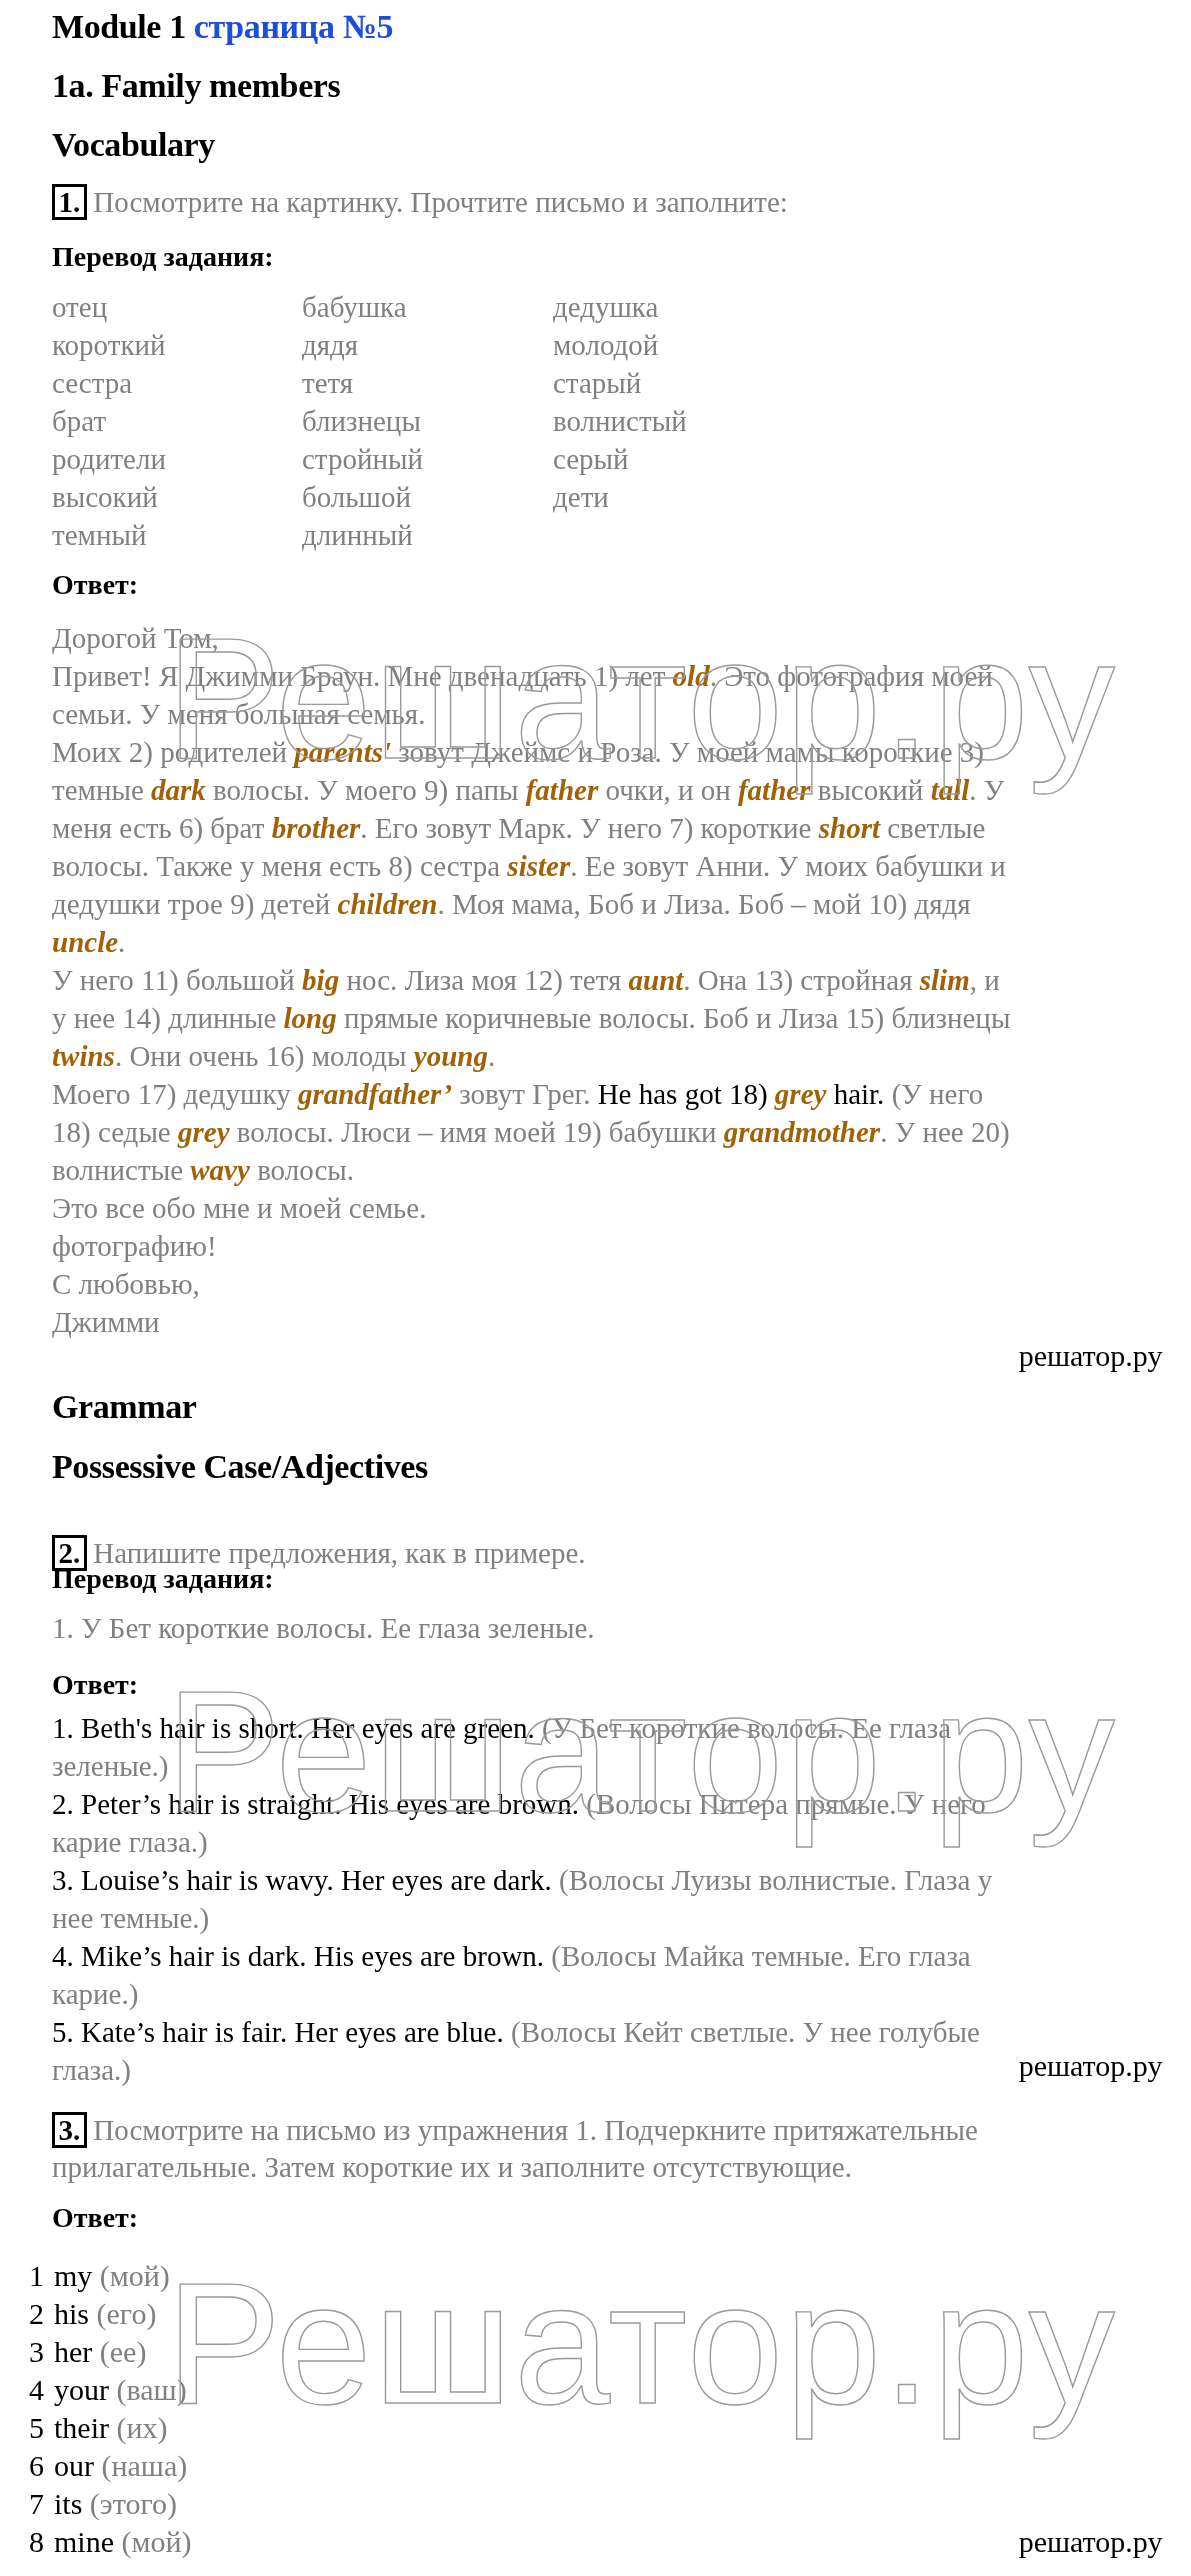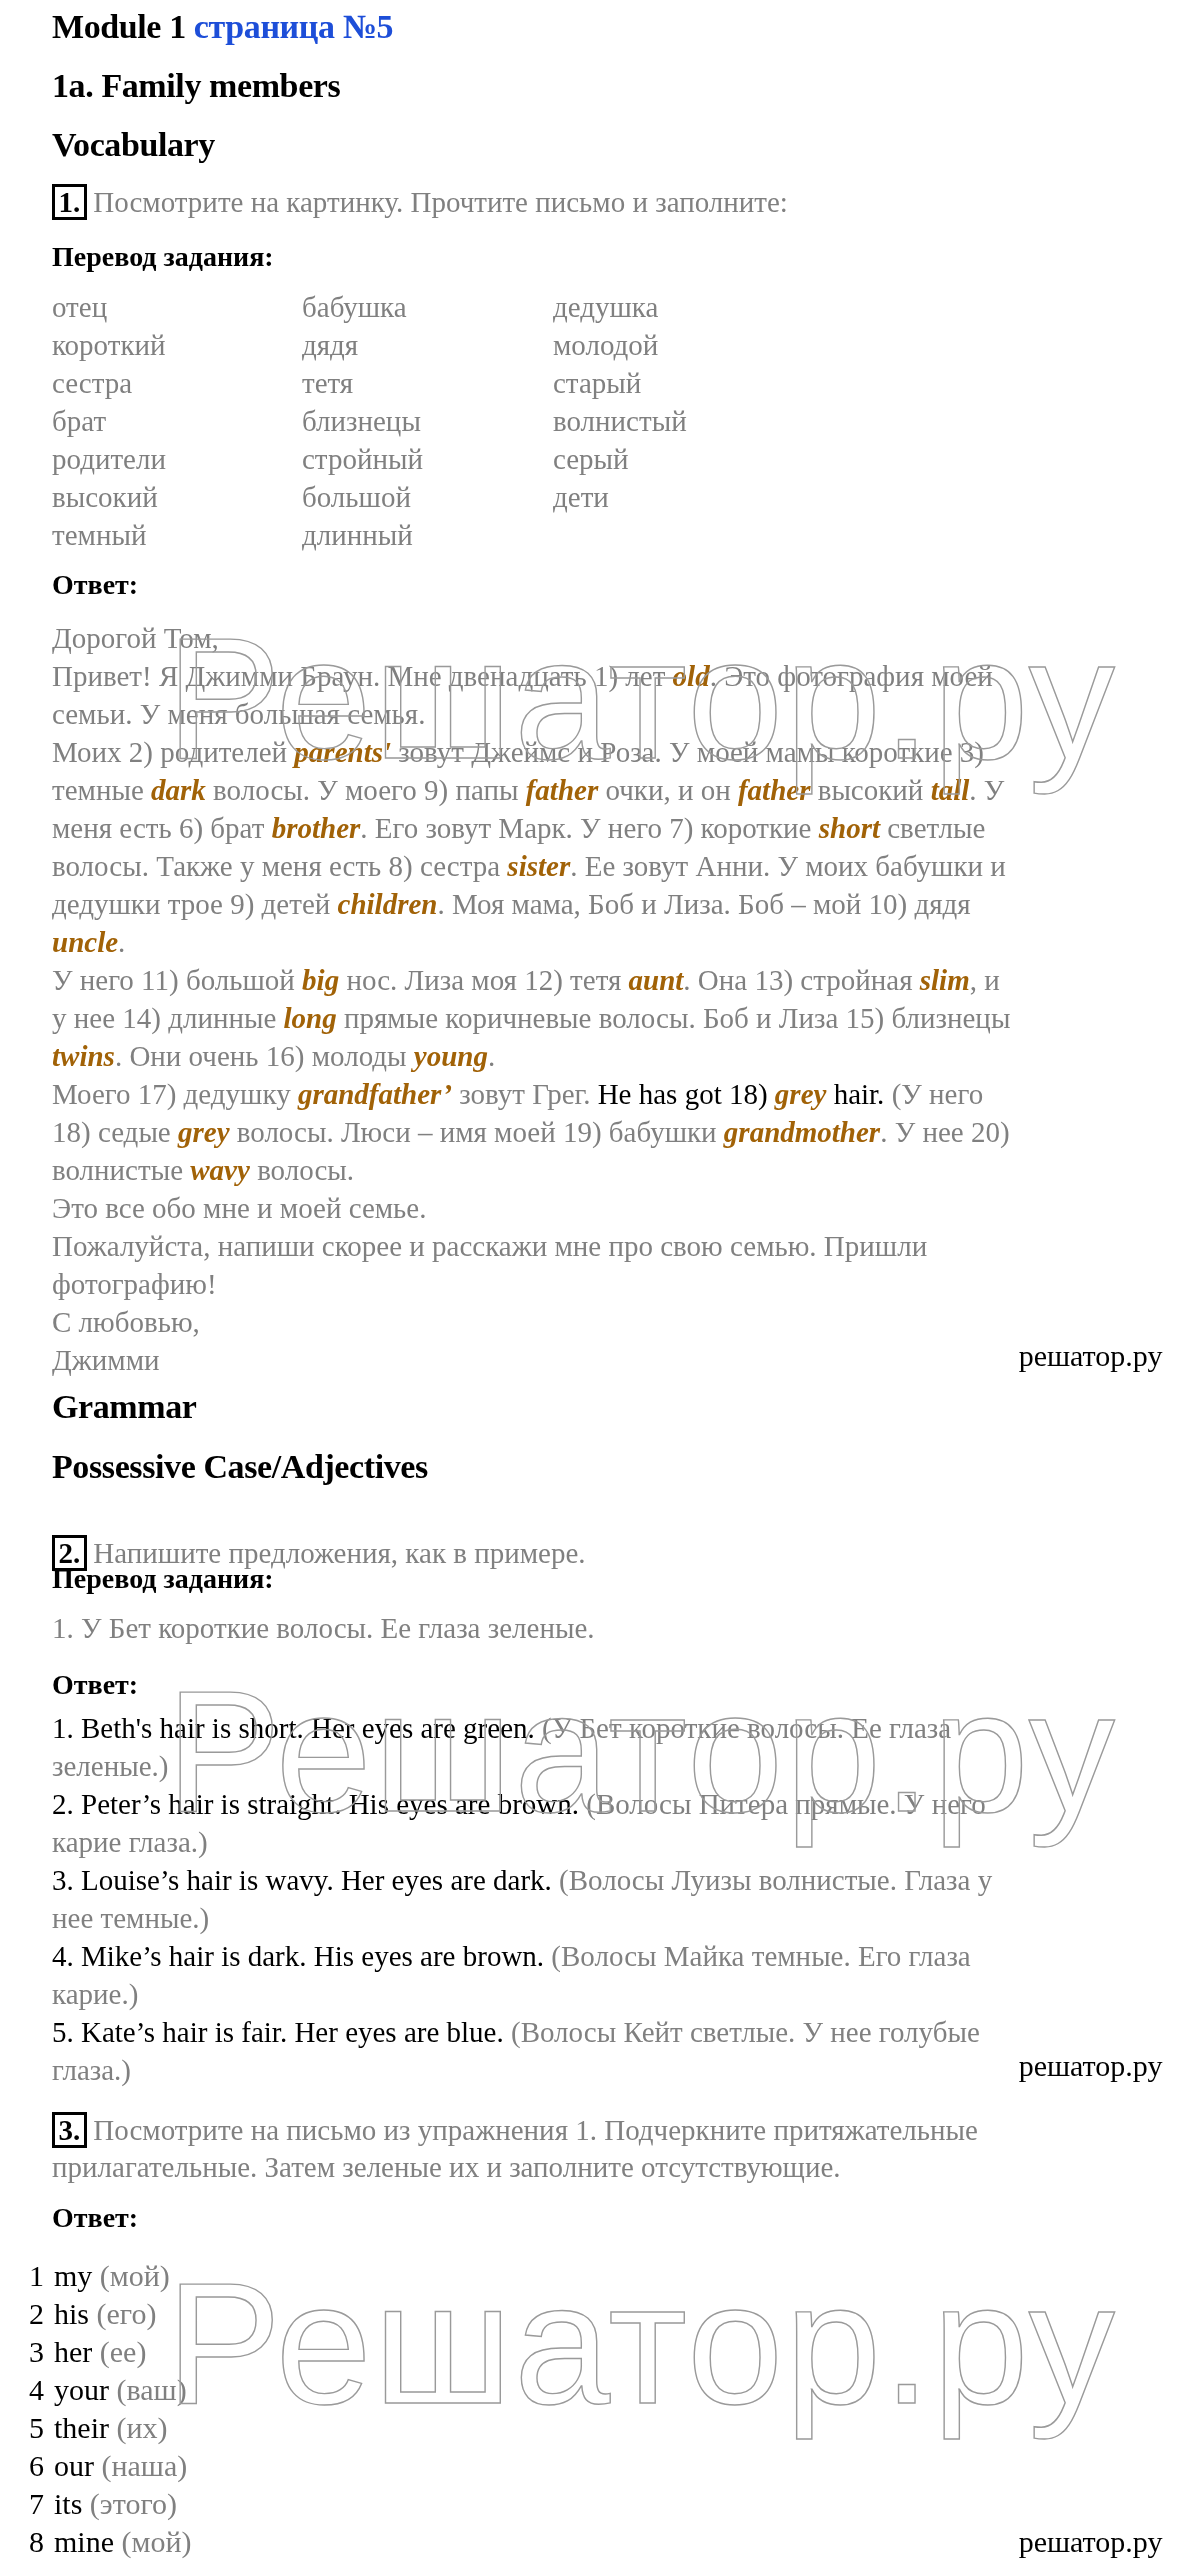--- a/index.html
+++ b/index.html
@@ -96,21 +96,20 @@
     <div class="line"><span>волосы. Также у меня есть 8) сестра </span><span class="red">sister</span><span>. Ее зовут Анни. У моих бабушки и</span></div>
     <div class="line"><span>дедушки трое 9) детей </span><span class="red">children</span><span>. Моя мама, Боб и Лиза. Боб – мой 10) дядя</span></div>
     <div class="line"><span class="red">uncle</span><span>.</span></div>
     <div class="line"><span>У него 11) большой </span><span class="red">big</span><span> нос. Лиза моя 12) тетя </span><span class="red">aunt</span><span>. Она 13) стройная </span><span class="red">slim</span><span>, и</span></div>
     <div class="line"><span>у нее 14) длинные </span><span class="red">long</span><span> прямые коричневые волосы. Боб и Лиза 15) близнецы</span></div>
     <div class="line"><span class="red">twins</span><span>. Они очень 16) молоды </span><span class="red">young</span><span>.</span></div>
     <div class="line"><span>Моего 17) дедушку </span><span class="red">grandfather’</span><span> зовут Грег. </span><span class="black">He has got 18) </span><span class="red">grey</span><span class="black"> hair.</span><span> (У него</span></div>
     <div class="line"><span>18) седые </span><span class="red">grey</span><span> волосы. Люси – имя моей 19) бабушки </span><span class="red">grandmother</span><span>. У нее 20)</span></div>
     <div class="line"><span>волнистые </span><span class="red">wavy</span><span> волосы.</span></div>
     <div class="line"><span>Это все обо мне и моей семье.</span></div>
-    <div class="line"><span>Пожалуйста, напиши скорее и расскажи мне про свою семью. Пришли</span></div>
     <div class="line"><span>фотографию!</span></div>
     <div class="line"><span>С любовью,</span></div>
     <div class="line"><span>Джимми</span></div>
   </div>
   <div class="brand" style="top:1337px;">решатор.ру</div>
 
   <div class="h2" style="top:1387px;">Grammar</div>
   <div class="h2" style="top:1447px;">Possessive Case/Adjectives</div>
 
   <div class="task" style="top:1508px;margin-top:27px;">
@@ -129,21 +128,21 @@
     <div class="line"><span>нее темные.)</span></div>
     <div class="line"><span class="black">4. Mike’s hair is dark. His eyes are brown. </span><span>(Волосы Майка темные. Его глаза</span></div>
     <div class="line"><span>карие.)</span></div>
     <div class="line"><span class="black">5. Kate’s hair is fair. Her eyes are blue. </span><span>(Волосы Кейт светлые. У нее голубые</span></div>
     <div class="line"><span>глаза.)</span></div>
   </div>
   <div class="brand" style="top:2047px;">решатор.ру</div>
 
   <div class="task" style="top:2112px;">
     <div class="line"><span class="num">3.</span><span>Посмотрите на письмо из упражнения 1. Подчеркните притяжательные</span></div>
-    <div class="line">прилагательные. Затем зеленые их и заполните отсутствующие.</div>
+    <div class="line">прилагательные. Затем короткие их и заполните отсутствующие.</div>
   </div>
   <div class="label" style="top:2201px;">Ответ:</div>
 
   <div class="list3">
     <div class="row"><span class="n">1</span><span class="black">my</span> <span class="grey">(мой)</span></div>
     <div class="row"><span class="n">2</span><span class="black">his</span> <span class="grey">(его)</span></div>
     <div class="row"><span class="n">3</span><span class="black">her</span> <span class="grey">(ее)</span></div>
     <div class="row"><span class="n">4</span><span class="black">your</span> <span class="grey">(ваш)</span></div>
     <div class="row"><span class="n">5</span><span class="black">their</span> <span class="grey">(их)</span></div>
     <div class="row"><span class="n">6</span><span class="black">our</span> <span class="grey">(наша)</span></div>

